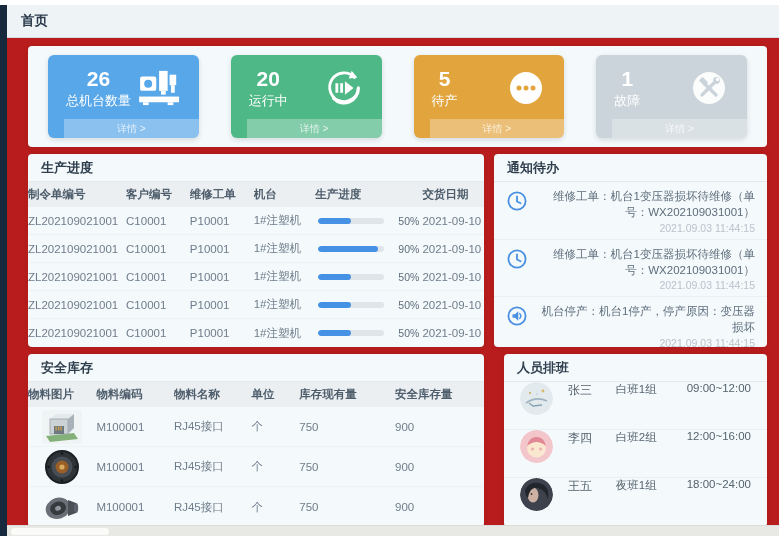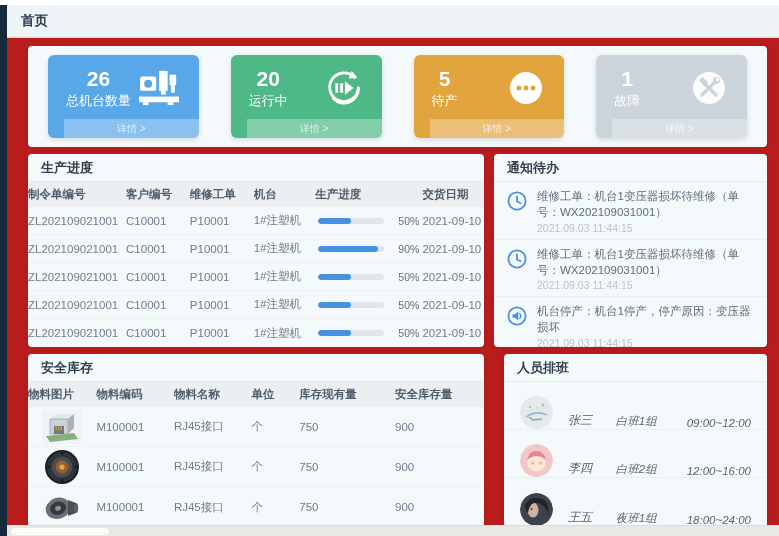--- a/index.html
+++ b/index.html
@@ -41,28 +41,28 @@
 
   .prog-cell { display:flex; align-items:center; justify-content:center; gap:14px; }
   .pbar { width:66px; height:6px; border-radius:3px; background:#e0e5e9; overflow:hidden; }
   .pfill { height:6px; border-radius:3px; background:#4592e5; }
   .plabel { font-size:10.5px; color:#5f6e7c; }
 
   .thumb { display:flex; align-items:center; justify-content:center; }
   .thumb svg { display:block; }
 
   
-  .n-item { display:flex; gap:9px; padding:7px 12px 5px 12px; border-bottom:1px solid #e9eff2; cursor:pointer; }
+  .n-item { display:flex; gap:9px; padding:7px 12px 5px 12px; border-bottom:1px solid #e9eff2; cursor:pointer;text-align:right; }
   .n-item:last-child { border-bottom:none; }
   .n-icon { flex:0 0 22px; height:22px; margin-top:1px; }
   .n-text { font-size:11.5px; color:#5d6d7c; line-height:1.38; }
   .n-time { font-size:10.5px; color:#b9c3cc; margin-top:1px; }
 
   
-  .s-row { display:flex; align-items:flex-end; height:48px; padding:0 16px; border-bottom:1px solid #e9eff2;font-style:italic; }
+  .s-row { display:flex; align-items:flex-start; height:48px; padding:0 16px; border-bottom:1px solid #e9eff2; }
   .s-row:last-child { border-bottom:none; }
   .avatar { width:33px; height:33px; border-radius:50%; overflow:hidden; flex:0 0 33px; }
   .s-name { margin-left:15px; width:54px; font-size:12px; color:#55646f; }
   .s-shift { width:80px; font-size:11.5px; color:#55646f; }
   .s-time { font-size:11.5px; color:#55646f; }
 
   .hscroll { position:absolute; left:7px; right:0; bottom:0; height:11px; background:#e8e9e5; border-top:1px solid #dcddd8; }
   .hthumb { position:absolute; left:4px; top:2px; width:98px; height:7px; border-radius:3.5px; background:#fafaf8; }
 </style>
 </head>

